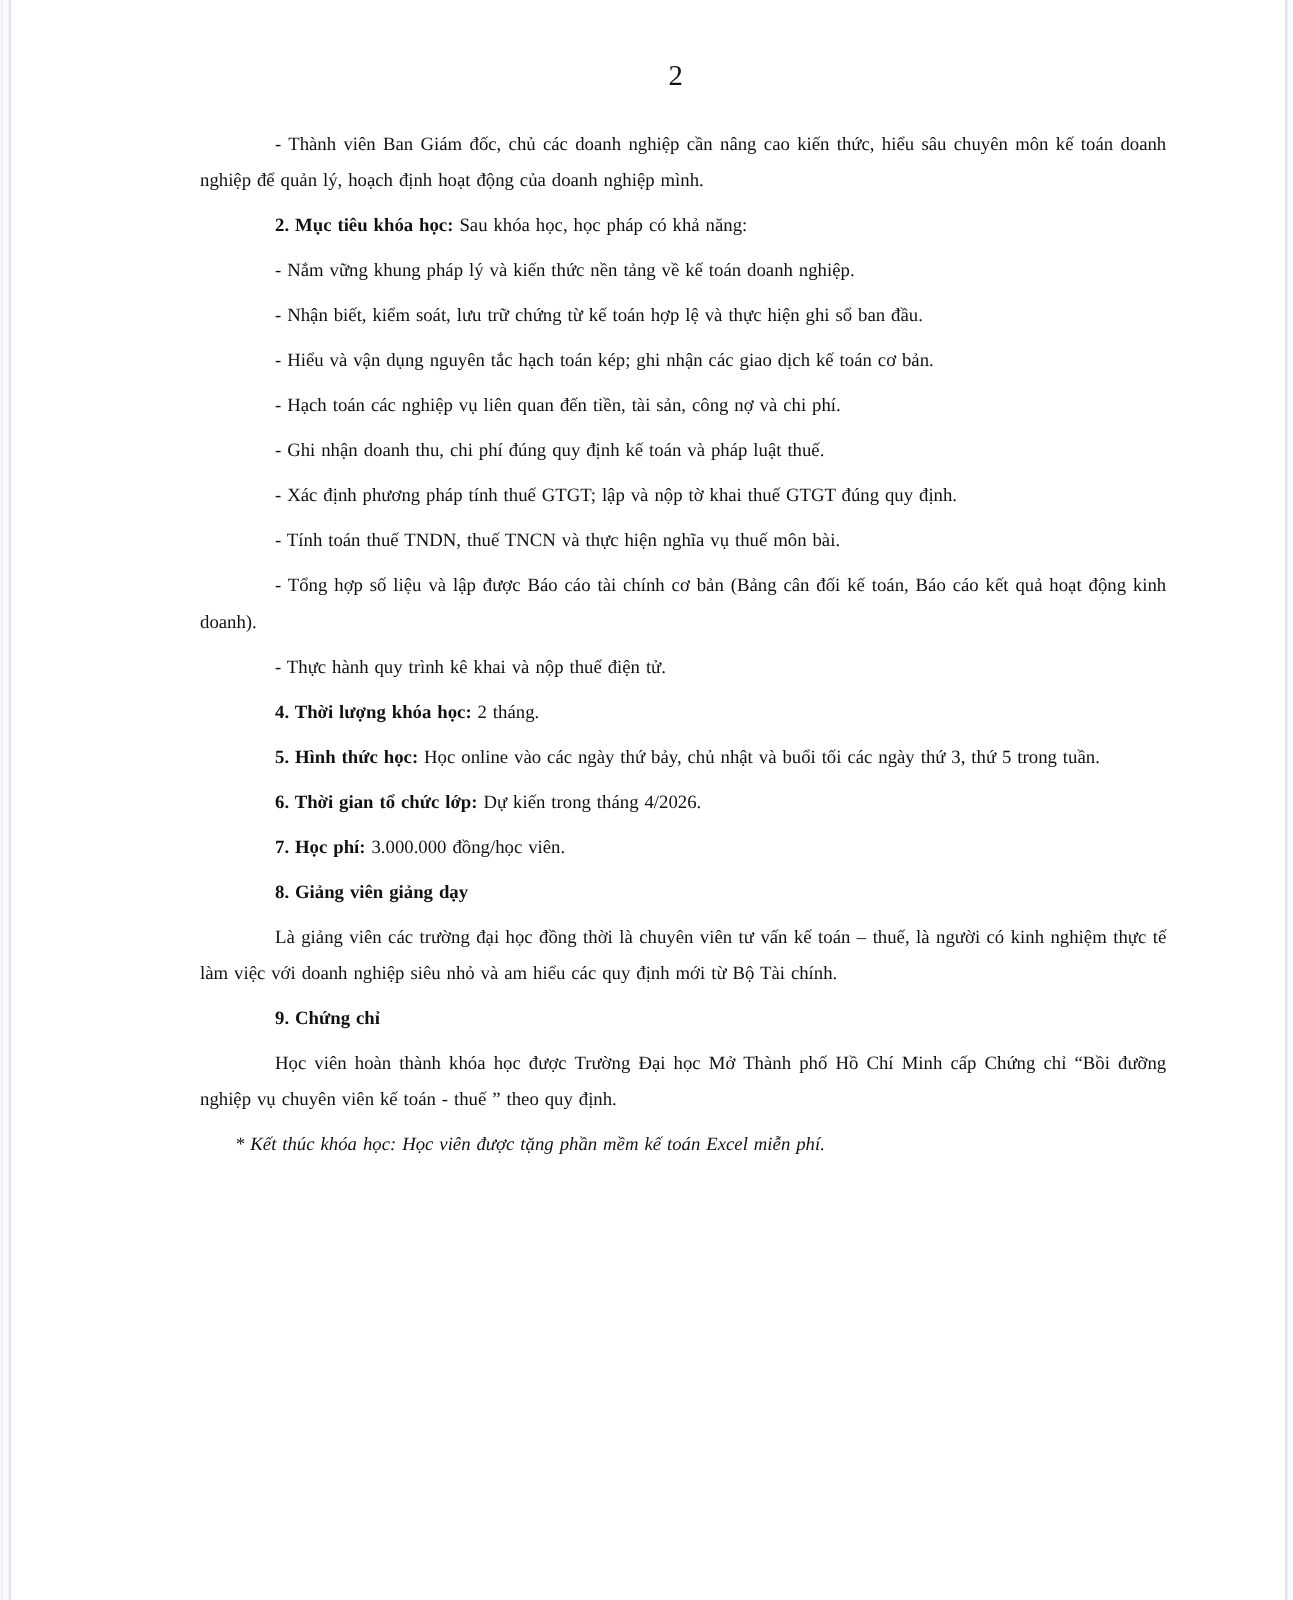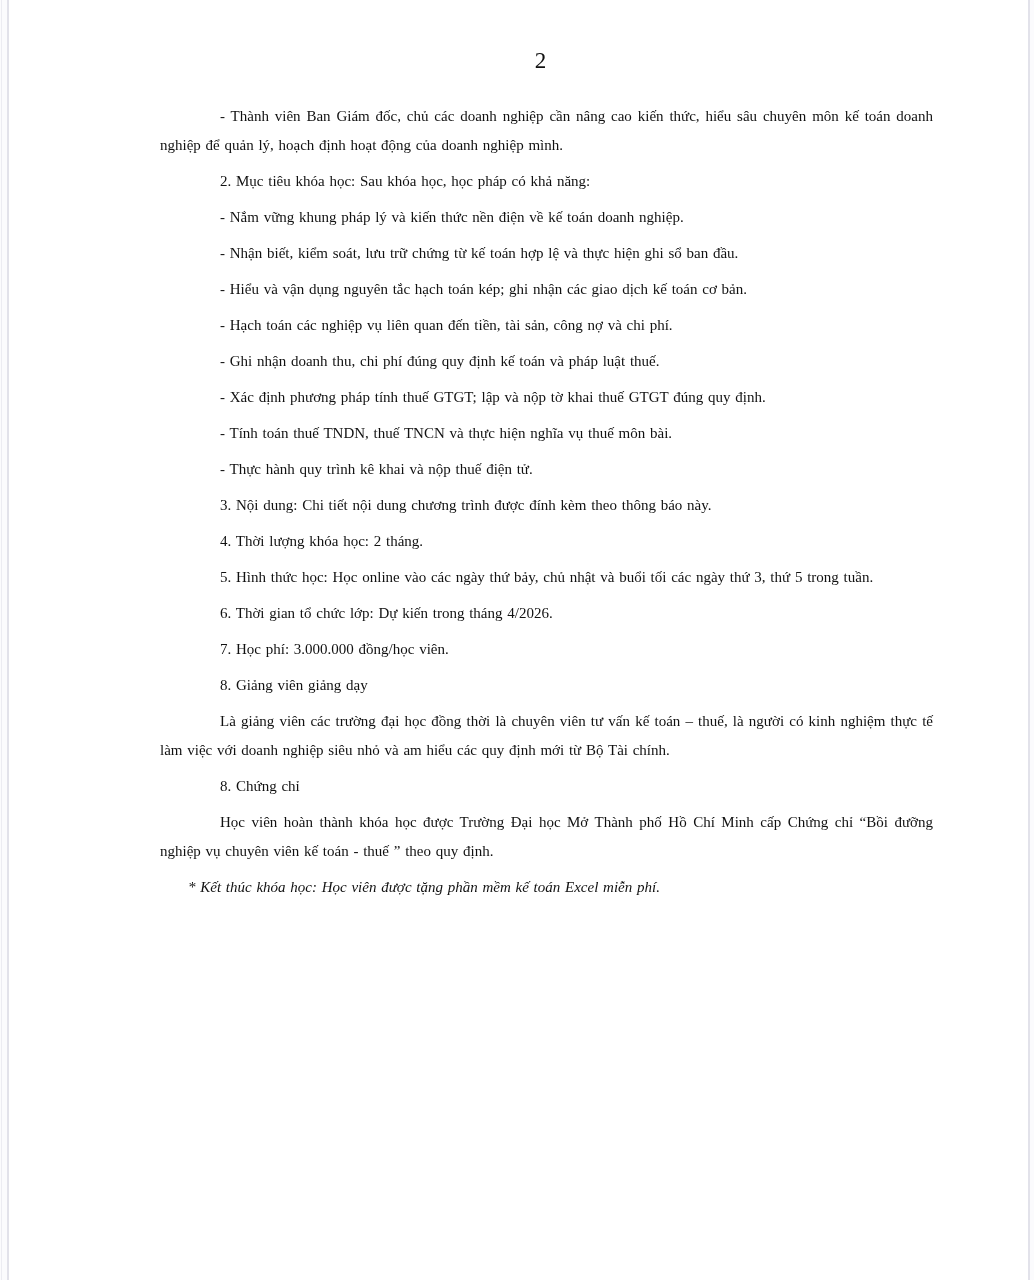--- a/index.html
+++ b/index.html
@@ -33,70 +33,70 @@
     font-size:23px;line-height:29px;
     margin:0 0 27px 0;
   }
   .p{
     font-size:15px;line-height:29px;
     margin:0 0 7px 12px;
     text-indent:60px;
     text-align:justify;
     word-spacing:1px;
   }
-  .p .lbl{font-weight:normal;}
+  .p .lbl{font-weight:bold;}
   .p.closing{
     font-weight:normal;font-style:italic;
     text-indent:28px;
   }
 </style>
 </head>
 <body>
 
 <div class="edge-left"></div>
 <div class="edge-right"></div>
 
 <div class="page">
 
   <div class="pagenum">2</div>
 
   <p class="p"><span class="lbl"></span><span>- Thành viên Ban Giám đốc, chủ các doanh nghiệp cần nâng cao kiến thức, hiểu sâu chuyên môn kế toán doanh nghiệp để quản lý, hoạch định hoạt động của doanh nghiệp mình.</span></p>
 
   <p class="p"><span class="lbl">2. Mục tiêu khóa học:</span><span> Sau khóa học, học pháp có khả năng:</span></p>
 
-  <p class="p"><span class="lbl"></span><span>- Nắm vững khung pháp lý và kiến thức nền điện về kế toán doanh nghiệp.</span></p>
+  <p class="p"><span class="lbl"></span><span>- Nắm vững khung pháp lý và kiến thức nền tảng về kế toán doanh nghiệp.</span></p>
 
   <p class="p"><span class="lbl"></span><span>- Nhận biết, kiểm soát, lưu trữ chứng từ kế toán hợp lệ và thực hiện ghi sổ ban đầu.</span></p>
 
   <p class="p"><span class="lbl"></span><span>- Hiểu và vận dụng nguyên tắc hạch toán kép; ghi nhận các giao dịch kế toán cơ bản.</span></p>
 
   <p class="p"><span class="lbl"></span><span>- Hạch toán các nghiệp vụ liên quan đến tiền, tài sản, công nợ và chi phí.</span></p>
 
   <p class="p"><span class="lbl"></span><span>- Ghi nhận doanh thu, chi phí đúng quy định kế toán và pháp luật thuế.</span></p>
 
   <p class="p"><span class="lbl"></span><span>- Xác định phương pháp tính thuế GTGT; lập và nộp tờ khai thuế GTGT đúng quy định.</span></p>
 
   <p class="p"><span class="lbl"></span><span>- Tính toán thuế TNDN, thuế TNCN và thực hiện nghĩa vụ thuế môn bài.</span></p>
 
+  <p class="p"><span class="lbl"></span><span>- Tổng hợp số liệu và lập được Báo cáo tài chính cơ bản (Bảng cân đối kế toán, Báo cáo kết quả hoạt động kinh doanh).</span></p>
 
   <p class="p"><span class="lbl"></span><span>- Thực hành quy trình kê khai và nộp thuế điện tử.</span></p>
 
-  <p class="p"><span class="lbl">3. Nội dung</span><span>: Chi tiết nội dung chương trình được đính kèm theo thông báo này.</span></p>
 
   <p class="p"><span class="lbl">4. Thời lượng khóa học:</span><span> 2 tháng.</span></p>
 
   <p class="p"><span class="lbl">5. Hình thức học:</span><span> Học online vào các ngày thứ bảy, chủ nhật và buổi tối các ngày thứ 3, thứ 5 trong tuần.</span></p>
 
   <p class="p"><span class="lbl">6. Thời gian tổ chức lớp:</span><span> Dự kiến trong tháng 4/2026.</span></p>
 
   <p class="p"><span class="lbl">7. Học phí:</span><span> 3.000.000 đồng/học viên.</span></p>
 
   <p class="p"><span class="lbl">8. Giảng viên giảng dạy</span><span></span></p>
 
   <p class="p"><span class="lbl"></span><span>Là giảng viên các trường đại học đồng thời là chuyên viên tư vấn kế toán – thuế, là người có kinh nghiệm thực tế làm việc với doanh nghiệp siêu nhỏ và am hiểu các quy định mới từ Bộ Tài chính.</span></p>
 
-  <p class="p"><span class="lbl">8. Chứng chỉ</span><span></span></p>
+  <p class="p"><span class="lbl">9. Chứng chỉ</span><span></span></p>
 
   <p class="p"><span class="lbl"></span><span>Học viên hoàn thành khóa học được Trường Đại học Mở Thành phố Hồ Chí Minh cấp Chứng chỉ “Bồi đưỡng nghiệp vụ chuyên viên kế toán - thuế ” theo quy định.</span></p>
 
   <p class="p closing"><span class="lbl"></span><span>* Kết thúc khóa học: Học viên được tặng phần mềm kế toán Excel miễn phí.</span></p>
 
 </div>
 
 </body></html>

